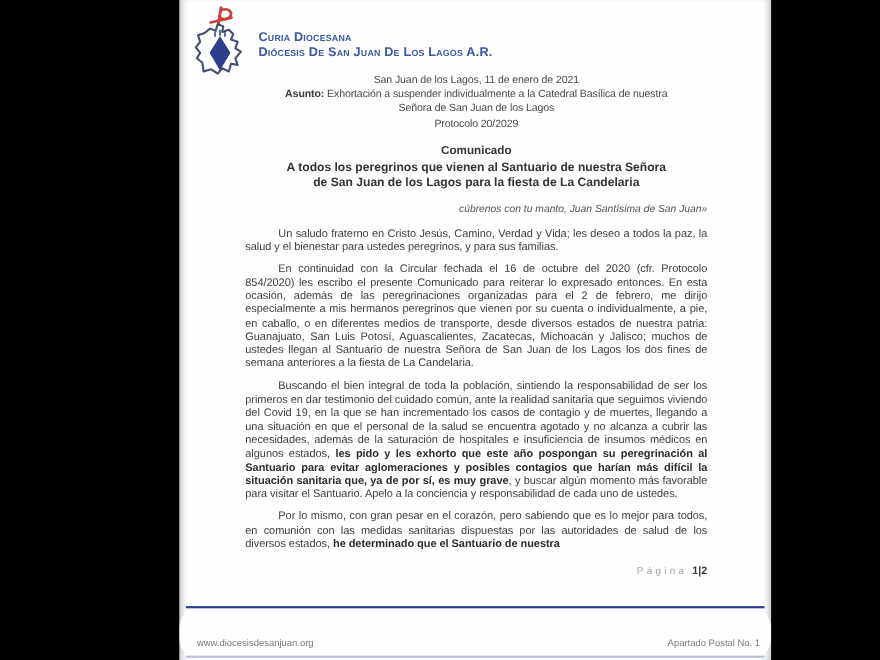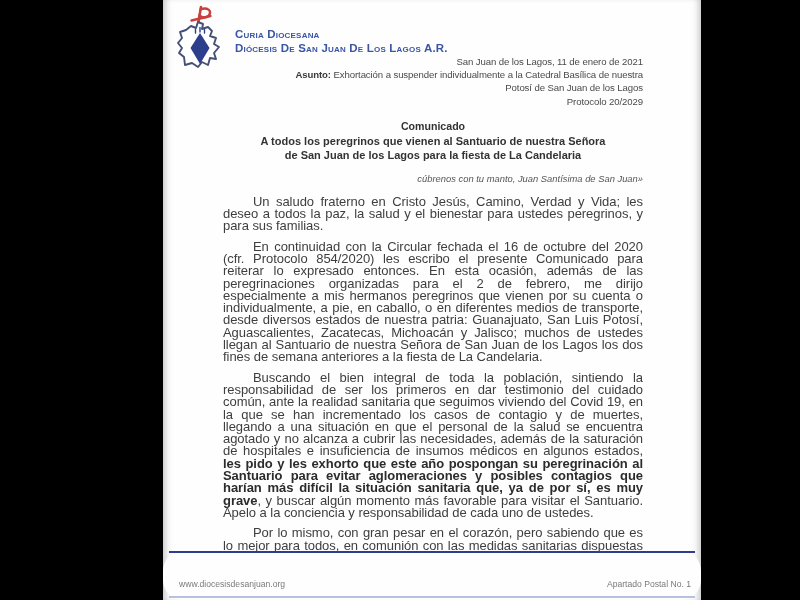--- a/index.html
+++ b/index.html
@@ -18,32 +18,32 @@
   .logo { position:absolute; left:9px; top:5px; width:58px; height:66px; }
 
   .org-block { padding-top:27px; margin-left:72px; color:#3a55a4; }
   .org-line {
     font-weight:bold; font-variant:small-caps; font-size:11.5px; line-height:14px;
     letter-spacing:.2px;
   }
 
   .content { padding:0 58px 0 60px; }
 
-  .date-block { text-align:right; font-size:9.6px; line-height:13.2px; color:#4a4a4a; letter-spacing:-.1px; }
+  .date-block { margin-top:11px; text-align:center; font-size:9.6px; line-height:13.2px; color:#4a4a4a; letter-spacing:-.1px; }
   .date-block b { color:#3a3a3a; }
 
   .heading-block { margin-top:11px; text-align:center; color:#333; }
   .heading-main { font-weight:bold; font-size:10.6px; line-height:14px; }
   .heading-addressee { font-weight:bold; font-size:11px; line-height:14px; max-width:345px; margin:1px auto 0; }
 
   .quote { margin-top:10px; text-align:right; font-style:italic; font-size:9.4px; line-height:13px; color:#555; }
 
   .bodytext { margin-top:11px; color:#3e3e3e; }
   .bodytext p {
-    font-size:13px; line-height:12.3px; text-align:justify; text-indent:30px;
+    font-size:10px; line-height:12.3px; text-align:justify; text-indent:30px;
     margin-bottom:8px; letter-spacing:-.05px;
   }
   .bodytext p b { color:#2c2c2c; }
 
   .pagina { text-align:right; margin-top:1px; }
   .pagina .lbl { color:#a3a3a3; font-size:9px; letter-spacing:3px; }
   .pagina .num { color:#3a3a3a; font-size:9.8px; font-weight:bold; }
 
   
   .footer { position:absolute; left:0; right:0; bottom:0; height:49px; background:#fefefe;border-radius:20px; }
@@ -79,21 +79,21 @@
     <div class="org-block">
       <div class="org-line">Curia Diocesana</div>
       <div class="org-line">Diócesis De San Juan De Los Lagos A.R.</div>
     </div>
 
     <div class="content">
 
       <div class="date-block">
         <div>San Juan de los Lagos, 11 de enero de 2021</div>
         <div><b>Asunto:</b><span> Exhortación a suspender individualmente a la Catedral Basílica de nuestra</span></div>
-        <div>Potosí de San Juan de los Lagos</div>
+        <div>Señora de San Juan de los Lagos</div>
         <div>Protocolo 20/2029</div>
       </div>
 
       <div class="heading-block">
         <div class="heading-main">Comunicado</div>
         <div class="heading-addressee">A todos los peregrinos que vienen al Santuario de nuestra Señora de San Juan de los Lagos para la fiesta de La Candelaria</div>
       </div>
 
       <div class="quote">
         <div>cúbrenos con tu manto, Juan Santísima de San Juan»</div>

